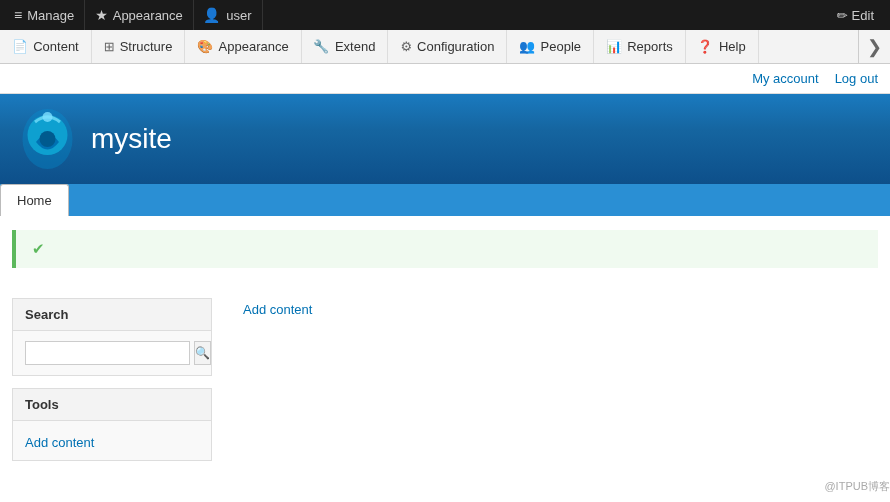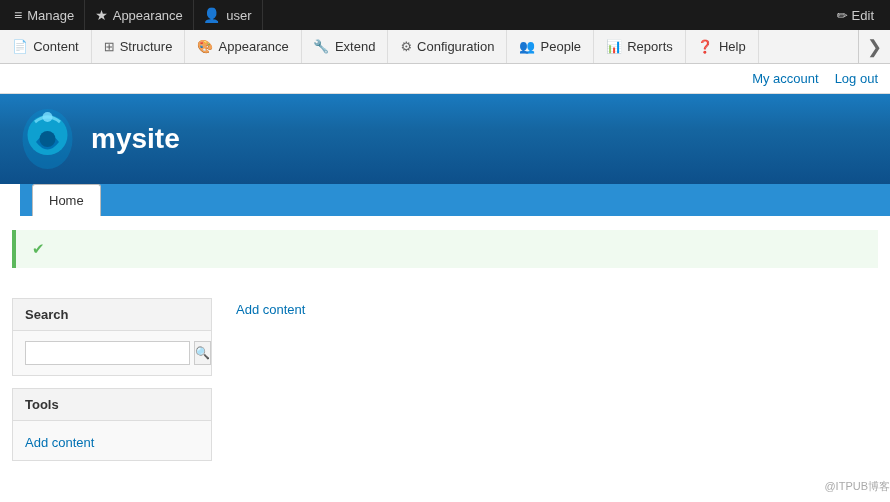--- a/index.html
+++ b/index.html
@@ -99,30 +99,29 @@
       gap: 16px;
     }
     .drupal-logo {
       width: 55px;
       height: 65px;
       flex-shrink: 0;
     }
     .site-name {
       color: #fff;
       font-size: 28px;
-      font-weight: bold;
+      font-weight: normal;
     }
 
     
     .site-nav {
       background: #2a8fd4;
-      padding: 0 0 0 12px;
+      padding: 0 0 0 0;
       display: flex;
       align-items: flex-end;
-      margin-left: 20px;
     }
     .site-nav-tab {
       padding: 8px 16px;
       font-size: 13px;
       cursor: pointer;
       color: #d0e8f8;
       border-top: 1px solid transparent;
       border-left: 1px solid transparent;
       border-right: 1px solid transparent;
       margin-bottom: 0;
@@ -145,21 +144,21 @@
       gap: 8px;
       font-size: 13px;
       color: #333;
     }
     .success-icon { color: #5cb85c; font-size: 15px; }
 
     
     .main-content {
       display: flex;
       padding: 16px 12px;
-      gap: 24px;
+      gap: 31px;
     }
 
     
     .sidebar {
       width: 200px;
       flex-shrink: 0;
     }
     .sidebar-block {
       background: #f9f9f9;
       border: 1px solid #ddd;

